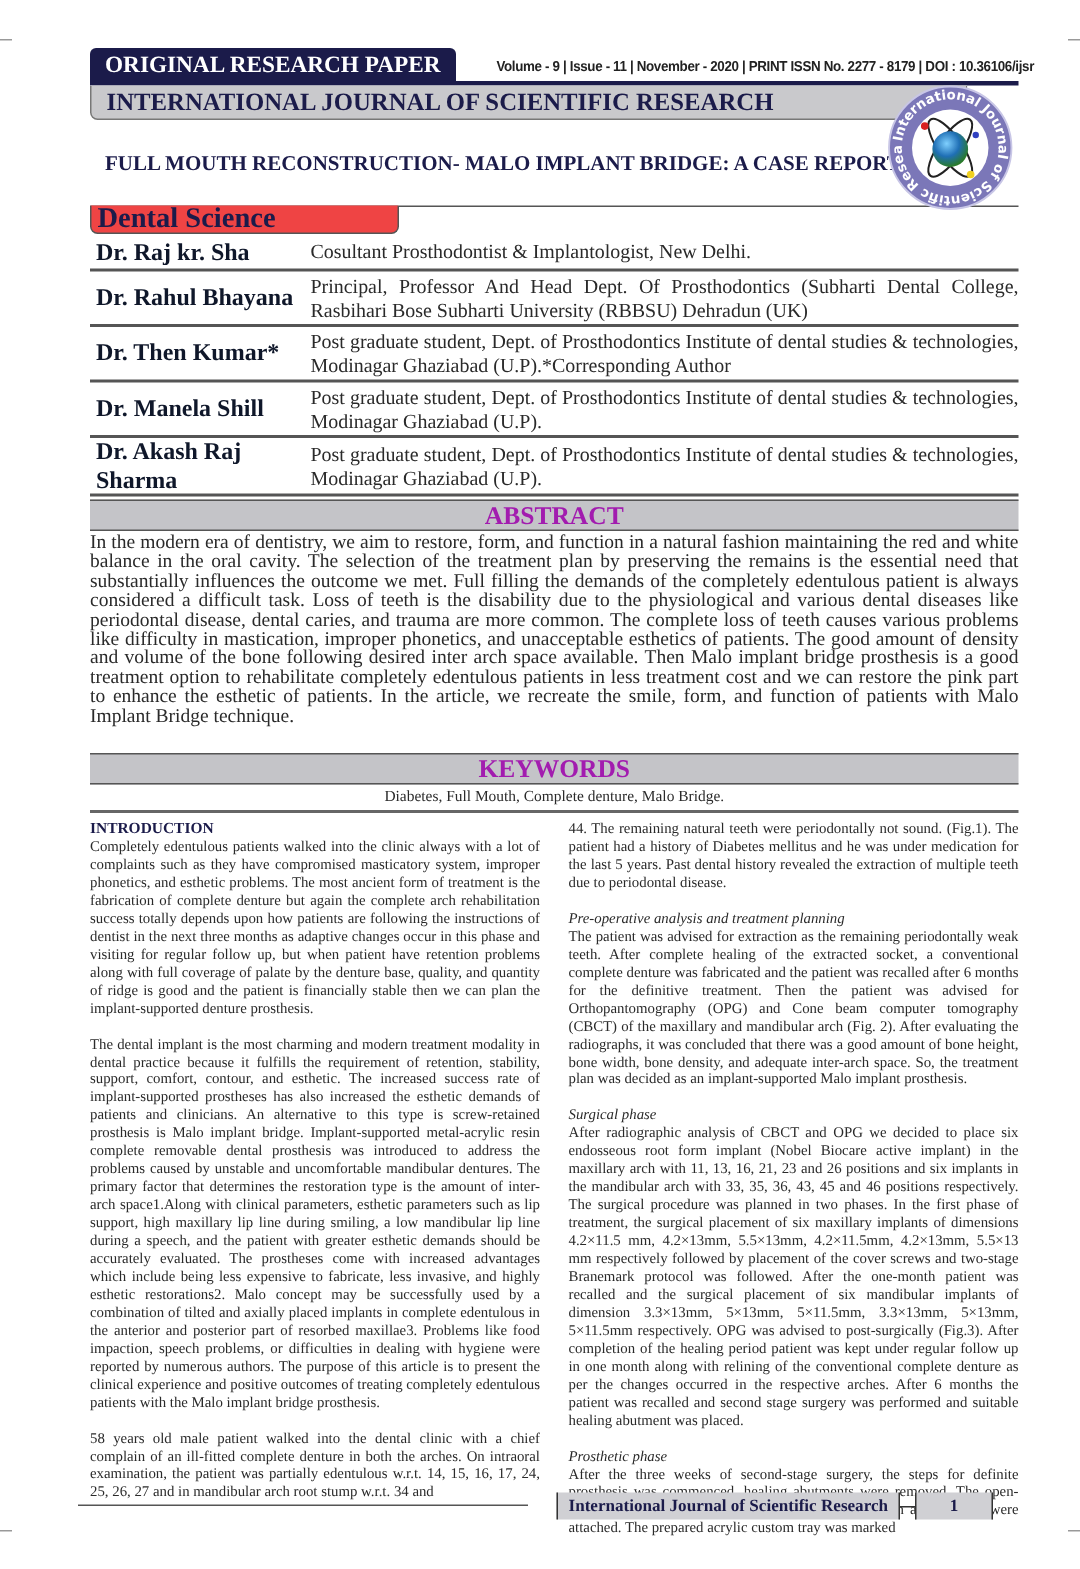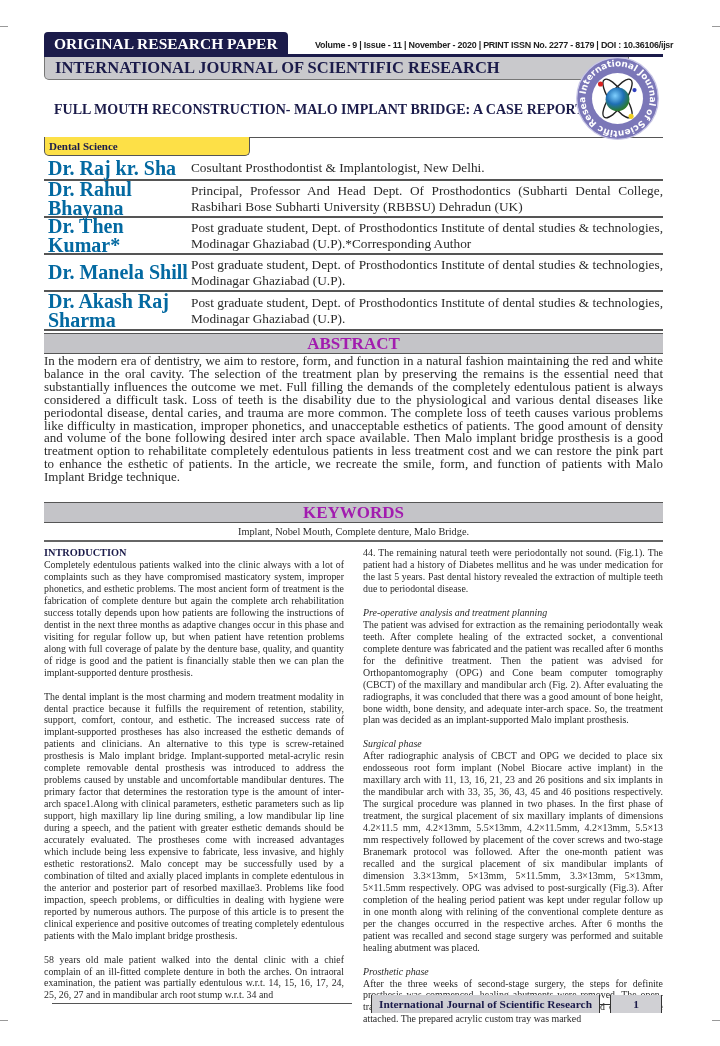--- a/index.html
+++ b/index.html
@@ -1,36 +1,36 @@
 <!DOCTYPE html>
 <html><head>
 <meta charset="utf-8">
 <style>
   html, body { margin:0; padding:0; }
   body { width:720px; height:1046px; background:#ffffff; position:relative; overflow:hidden;
          font-family:"Liberation Serif", serif; color:#2a2a2a; }
   .corner { position:absolute; background:#999; }
-  .page { position:absolute; left:44px; top:32px; width:619px; }
+  .page { position:absolute; left:60px; top:32px; width:619px; }
   .header-row { display:flex; align-items:flex-end; height:22px; }
   .orp { background:#1b1b4a; color:#fff; font-weight:bold; font-size:15.5px; padding:2px 10px 1px 10px;
          border-radius:4px 4px 0 0; height:19px; line-height:19px; white-space:nowrap; }
   .volinfo { font-family:"Liberation Sans", sans-serif; font-weight:bold; font-size:9.6px; color:#222;
              margin-left:auto; padding-bottom:4px; letter-spacing:-0.25px; white-space:nowrap; transform:scaleX(0.93); transform-origin:right bottom; }
   .header-line { height:3px; background:#1b1b4a; }
   .journal-bar { background:#c9c9cc; border:1px solid #777; border-top:none; border-radius:0 0 5px 5px;
                  height:22px; font-weight:bold; font-size:16.5px; color:#1b1b4a; padding-left:10px; line-height:22px; margin-right:34px; }
   .title { font-weight:bold; font-size:14px; color:#1b1b4a; margin-top:22px; margin-left:10px; height:20px; }
   .logo { position:absolute; left:531px; top:24px; width:85px; height:85px; }
   .section-tab { margin-top:15px; display:flex; align-items:flex-end; }
-  .tab { background:#fde047; border:1px solid #555; border-top:none; border-radius:0 0 5px 5px; width:200px; height:18px;
-         font-weight:bold; font-size:11px; color:#1b1b4a; padding-left:4px; line-height:18px; margin-top:-1px; }
+  .tab { background:#ef4444; border:1px solid #555; border-top:none; border-radius:0 0 5px 5px; width:200px; height:18px;
+         font-weight:bold; font-size:19px; color:#1b1b4a; padding-left:4px; line-height:18px; margin-top:-1px; }
   .tabwrap { border-top:1px solid #555; }
   .authors { margin-top:1px; }
   .author { display:flex; border-bottom:2px solid #555; align-items:center; }
-  .aname { width:143px; font-weight:bold; font-size:20px; color:#0369a1; padding-left:4px; line-height:19px; }
+  .aname { width:143px; font-weight:bold; font-size:16px; color:#0f172a; padding-left:4px; line-height:19px; }
   .aaff { flex:1; font-size:13.3px; line-height:15.5px; text-align:justify; text-align-last:left; padding:2px 0; }
   .banner { background:#c4c4c8; border-top:1px solid #555; border-bottom:1px solid #555; text-align:center;
             font-weight:bold; font-size:17px; color:#a21caf; height:19px; line-height:19px; }
   .abstract { font-size:13px; line-height:12.9px; text-align:justify; padding:1px 0 18px 0; }
   .keywords { font-size:10.3px; text-align:center; height:17px; line-height:17px; border-bottom:2px solid #666; }
   .cols { display:flex; justify-content:space-between; margin-top:5px; }
   .col { width:300px; font-size:9.9px; line-height:11.95px; text-align:justify; }
   .col p { margin:0; }
   .hd { font-weight:bold; color:#1b1b4a; font-size:10.3px; }
   .sub-it { font-style:italic; }
@@ -111,21 +111,21 @@
     </div>
     <div class="author" style="height:37px;">
       <div class="aname" style="width:143px;">Dr. Akash Raj Sharma</div>
       <div class="aaff">Post graduate student, Dept. of  Prosthodontics  Institute of dental studies &amp; technologies, Modinagar Ghaziabad (U.P).</div>
     </div>
   </div>
 
   <div class="banner" style="margin-top:2px;">ABSTRACT</div>
   <div class="abstract">In the modern era of dentistry, we aim to restore, form, and function in a natural fashion maintaining the red and white balance in the oral cavity. The selection of the treatment plan by preserving the remains is the essential need that substantially influences the outcome we met. Full filling the demands of the completely edentulous patient is always considered a difficult task. Loss of teeth is the disability due to the physiological and various dental diseases like periodontal disease, dental caries, and trauma are more common. The complete loss of teeth causes various problems like difficulty in mastication, improper phonetics, and unacceptable esthetics of patients. The good amount of density and volume of the bone following desired inter arch space available. Then Malo implant bridge prosthesis is a good treatment option to rehabilitate completely edentulous patients in less treatment cost and we can restore the pink part to enhance the esthetic of patients. In the article, we recreate the smile, form, and function of patients with Malo Implant Bridge technique.</div>
   <div class="banner">KEYWORDS</div>
-  <div class="keywords">Implant, Nobel Mouth, Complete denture, Malo Bridge.</div>
+  <div class="keywords">Diabetes, Full Mouth, Complete denture, Malo Bridge.</div>
 
   <div class="cols">
     <div class="col">
       <p class="hd">INTRODUCTION</p>
       <p>Completely edentulous patients walked into the clinic always with a lot of complaints such as they have compromised masticatory system, improper phonetics, and esthetic problems. The most ancient form of treatment is the fabrication of complete denture but again the complete arch rehabilitation success totally depends upon how patients are following the instructions of dentist in the next three months as adaptive changes occur in this phase and visiting for regular follow up, but when patient have retention problems along with full coverage of palate by the denture base, quality, and quantity of ridge is good and the patient is financially stable then we can plan the implant-supported denture prosthesis.</p>
       <div class="gap"></div>
       <p>The dental implant is the most charming and modern treatment modality in dental practice because it fulfills the requirement of retention, stability, support, comfort, contour, and esthetic. The increased success rate of implant-supported prostheses has also increased the esthetic demands of patients and clinicians. An alternative to this type is screw-retained prosthesis is Malo implant bridge. Implant-supported metal-acrylic resin complete removable dental prosthesis was introduced to address the problems caused by unstable and uncomfortable mandibular dentures. The primary factor that determines the restoration type is the amount of inter-arch space1.Along with clinical parameters, esthetic parameters such as lip support, high maxillary lip line during smiling, a low mandibular lip line during a speech, and the patient with greater esthetic demands should be accurately evaluated. The prostheses come with increased advantages which include being less expensive to fabricate, less invasive, and highly esthetic restorations2. Malo concept may be successfully used by a combination of tilted and axially placed implants in complete edentulous in the anterior and posterior part of resorbed maxillae3. Problems like food impaction, speech problems, or difficulties in dealing with hygiene were reported by numerous authors. The purpose of this article is to present the clinical experience and positive outcomes of treating completely edentulous patients with the Malo implant bridge prosthesis.</p>
       <div class="gap"></div>
       <p>58 years old male patient walked into the dental clinic with a chief complain of an ill-fitted complete denture in both the arches. On intraoral examination, the patient was partially edentulous w.r.t. 14, 15, 16, 17, 24, 25, 26, 27 and in mandibular arch root stump w.r.t. 34 and</p>
     </div>

